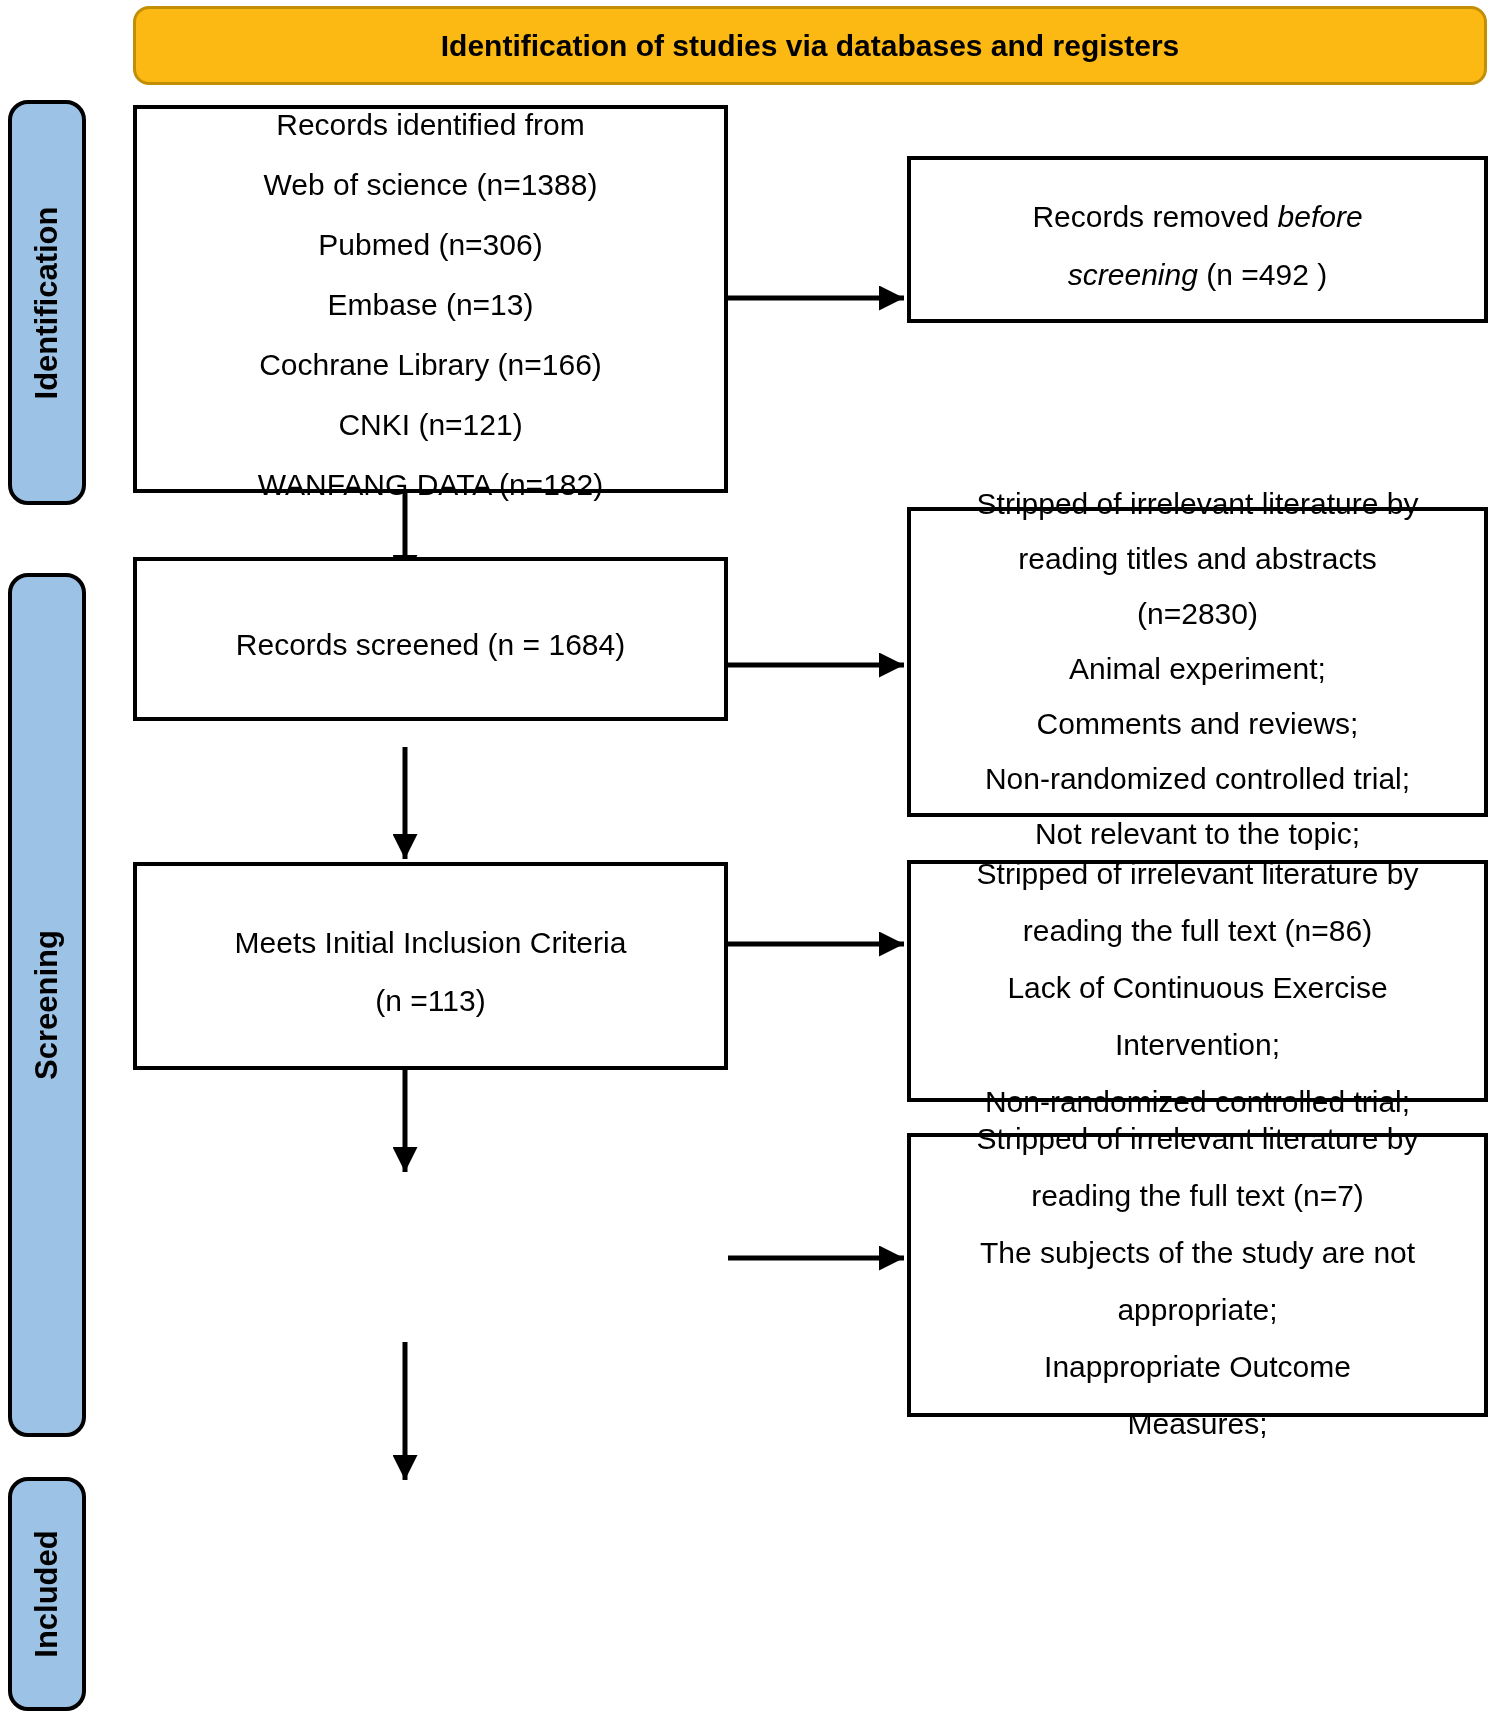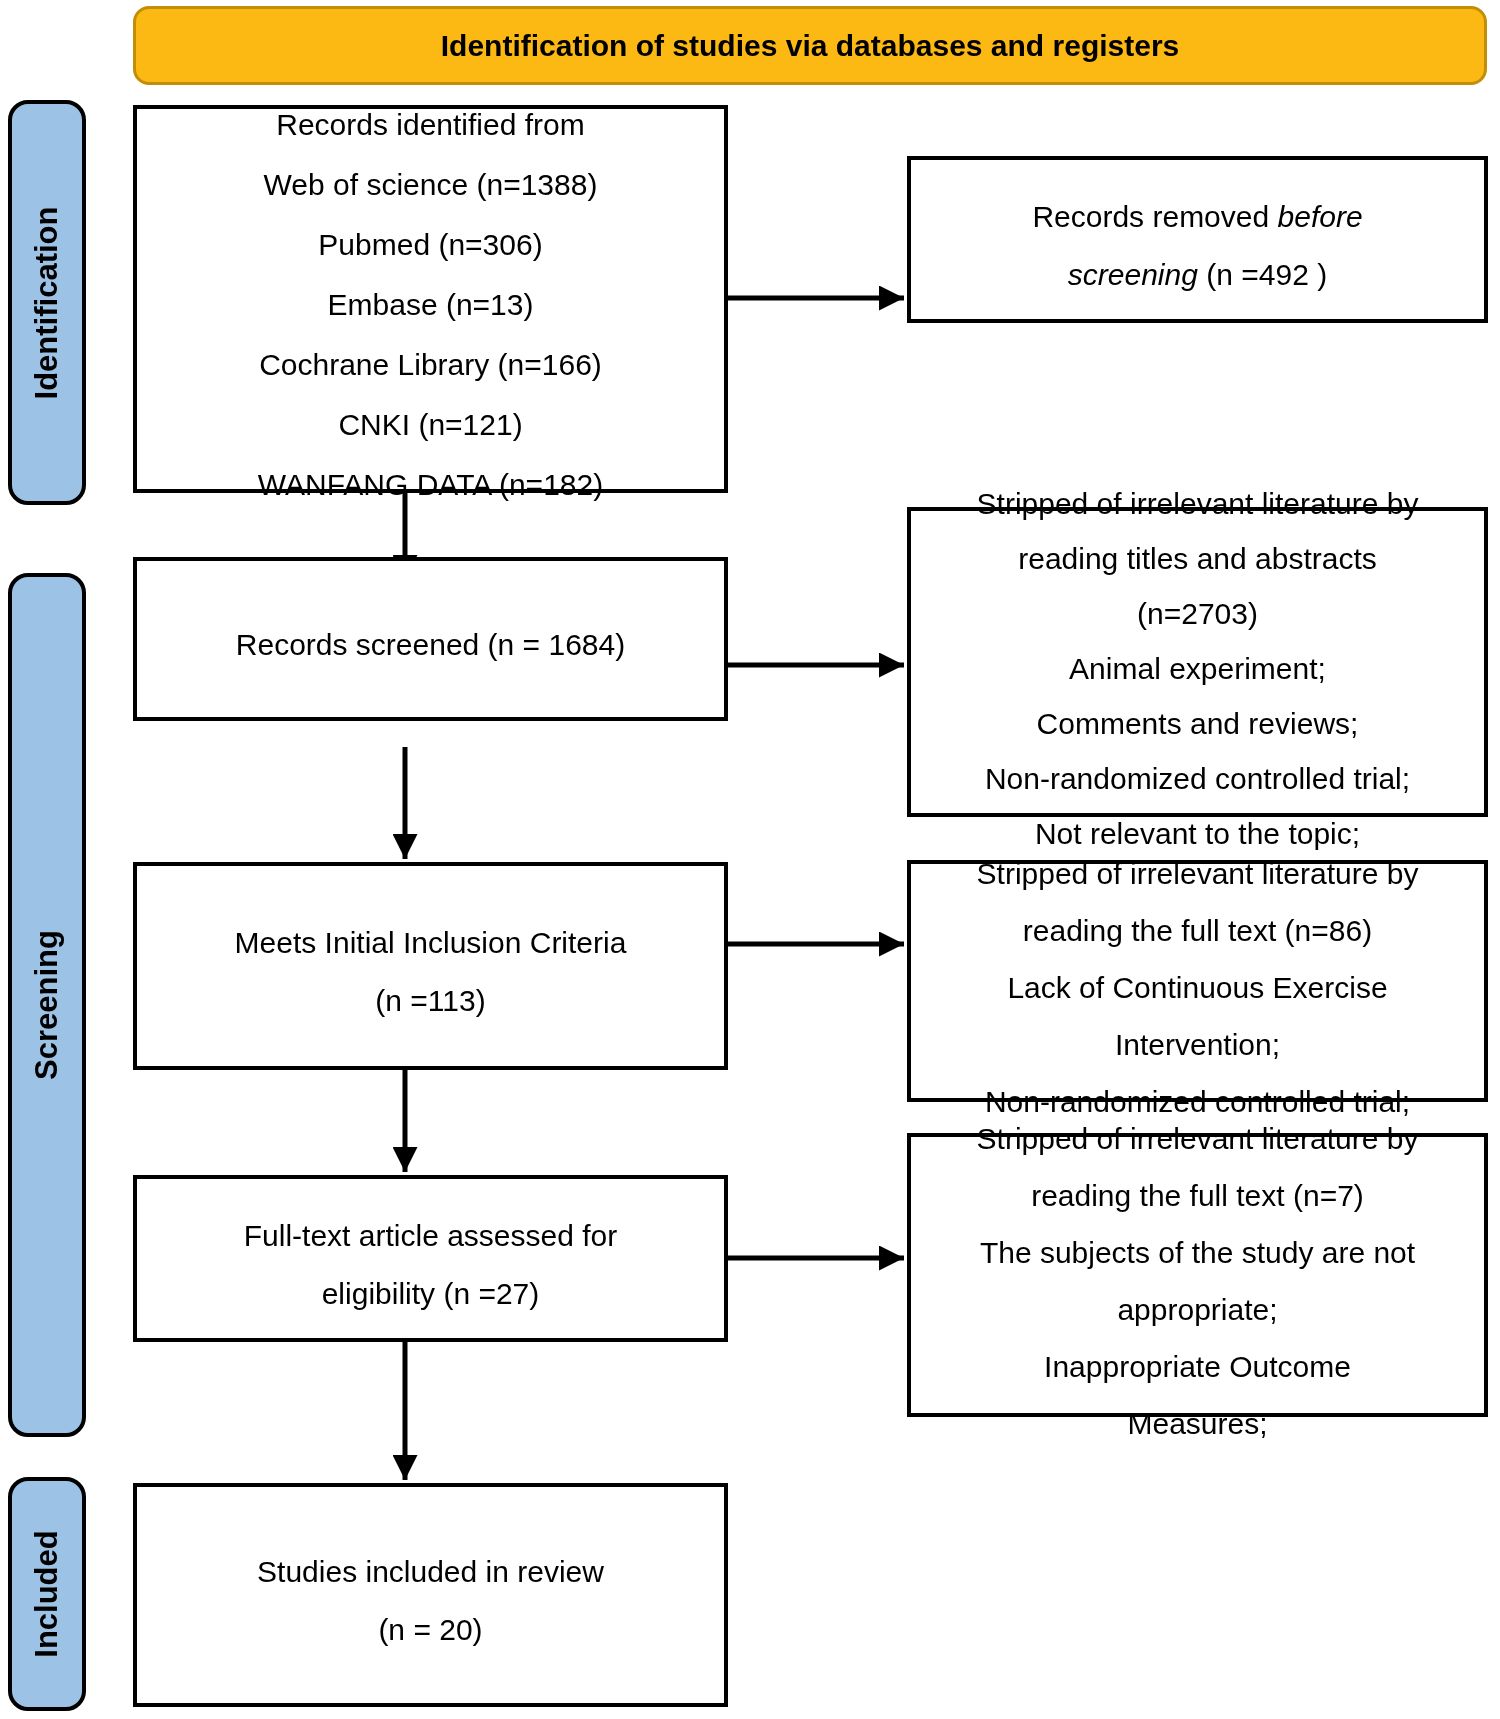--- a/index.html
+++ b/index.html
@@ -120,39 +120,31 @@
 
   <div class="fbox main-col box-records-screened">
     <div class="ln">Records screened (n = 1684)</div>
   </div>
 
   <div class="fbox main-col box-meets-criteria">
     <div class="ln">Meets Initial Inclusion Criteria</div>
     <div class="ln">(n =113)</div>
   </div>
 
-  <div class="fbox main-col box-fulltext-assessed">
-    <div class="ln">Full-text article assessed for</div>
-    <div class="ln">eligibility (n =27)</div>
-  </div>
 
-  <div class="fbox main-col box-studies-included">
-    <div class="ln">Studies included in review</div>
-    <div class="ln">(n = 20)</div>
-  </div>
 
   <div class="fbox right-col box-removed-before">
     <div class="ln"><span>Records removed </span><i>before</i></div>
     <div class="ln"><i>screening</i><span> (n =492 )</span></div>
   </div>
 
   <div class="fbox right-col box-excluded-abstracts">
     <div class="ln">Stripped of irrelevant literature by</div>
     <div class="ln">reading titles and abstracts</div>
-    <div class="ln">(n=2703)</div>
+    <div class="ln">(n=2830)</div>
     <div class="ln">Animal experiment;</div>
     <div class="ln">Comments and reviews;</div>
     <div class="ln">Non-randomized controlled trial;</div>
     <div class="ln">Not relevant to the topic;</div>
   </div>
 
   <div class="fbox right-col box-excluded-ft86">
     <div class="ln">Stripped of irrelevant literature by</div>
     <div class="ln">reading the full text (n=86)</div>
     <div class="ln">Lack of Continuous Exercise</div>

